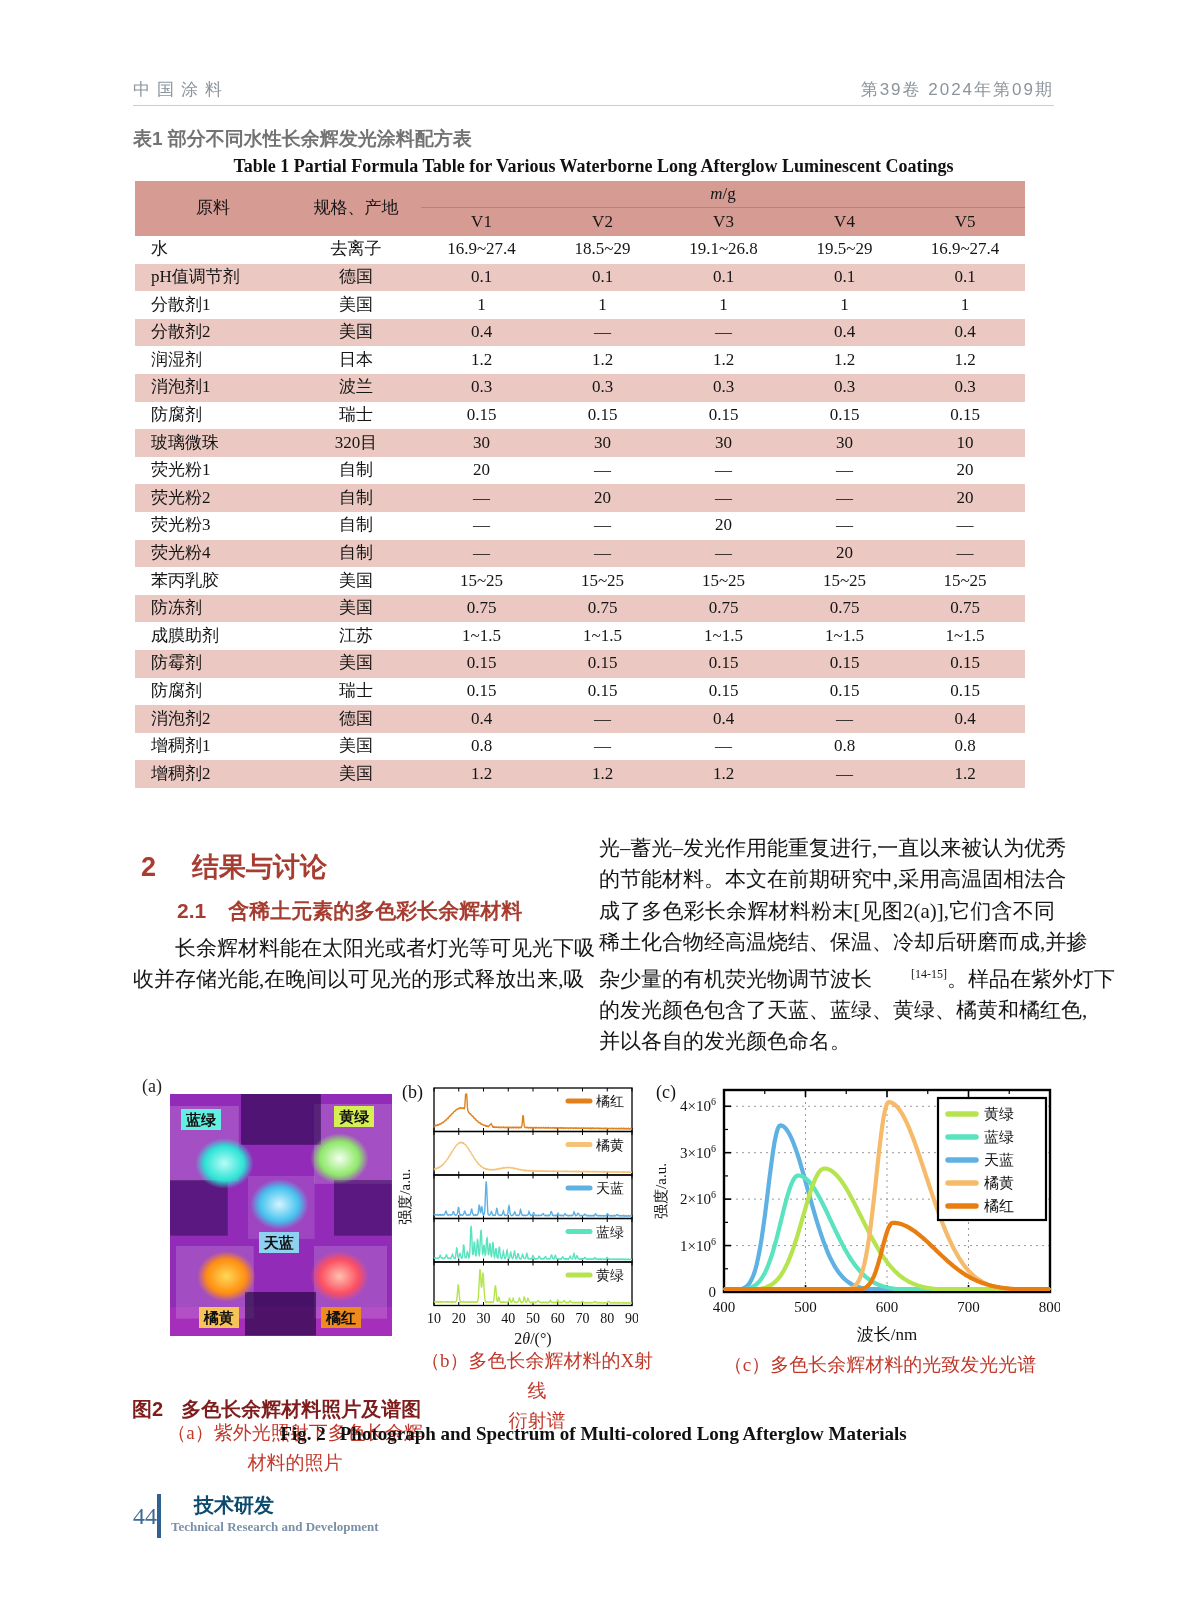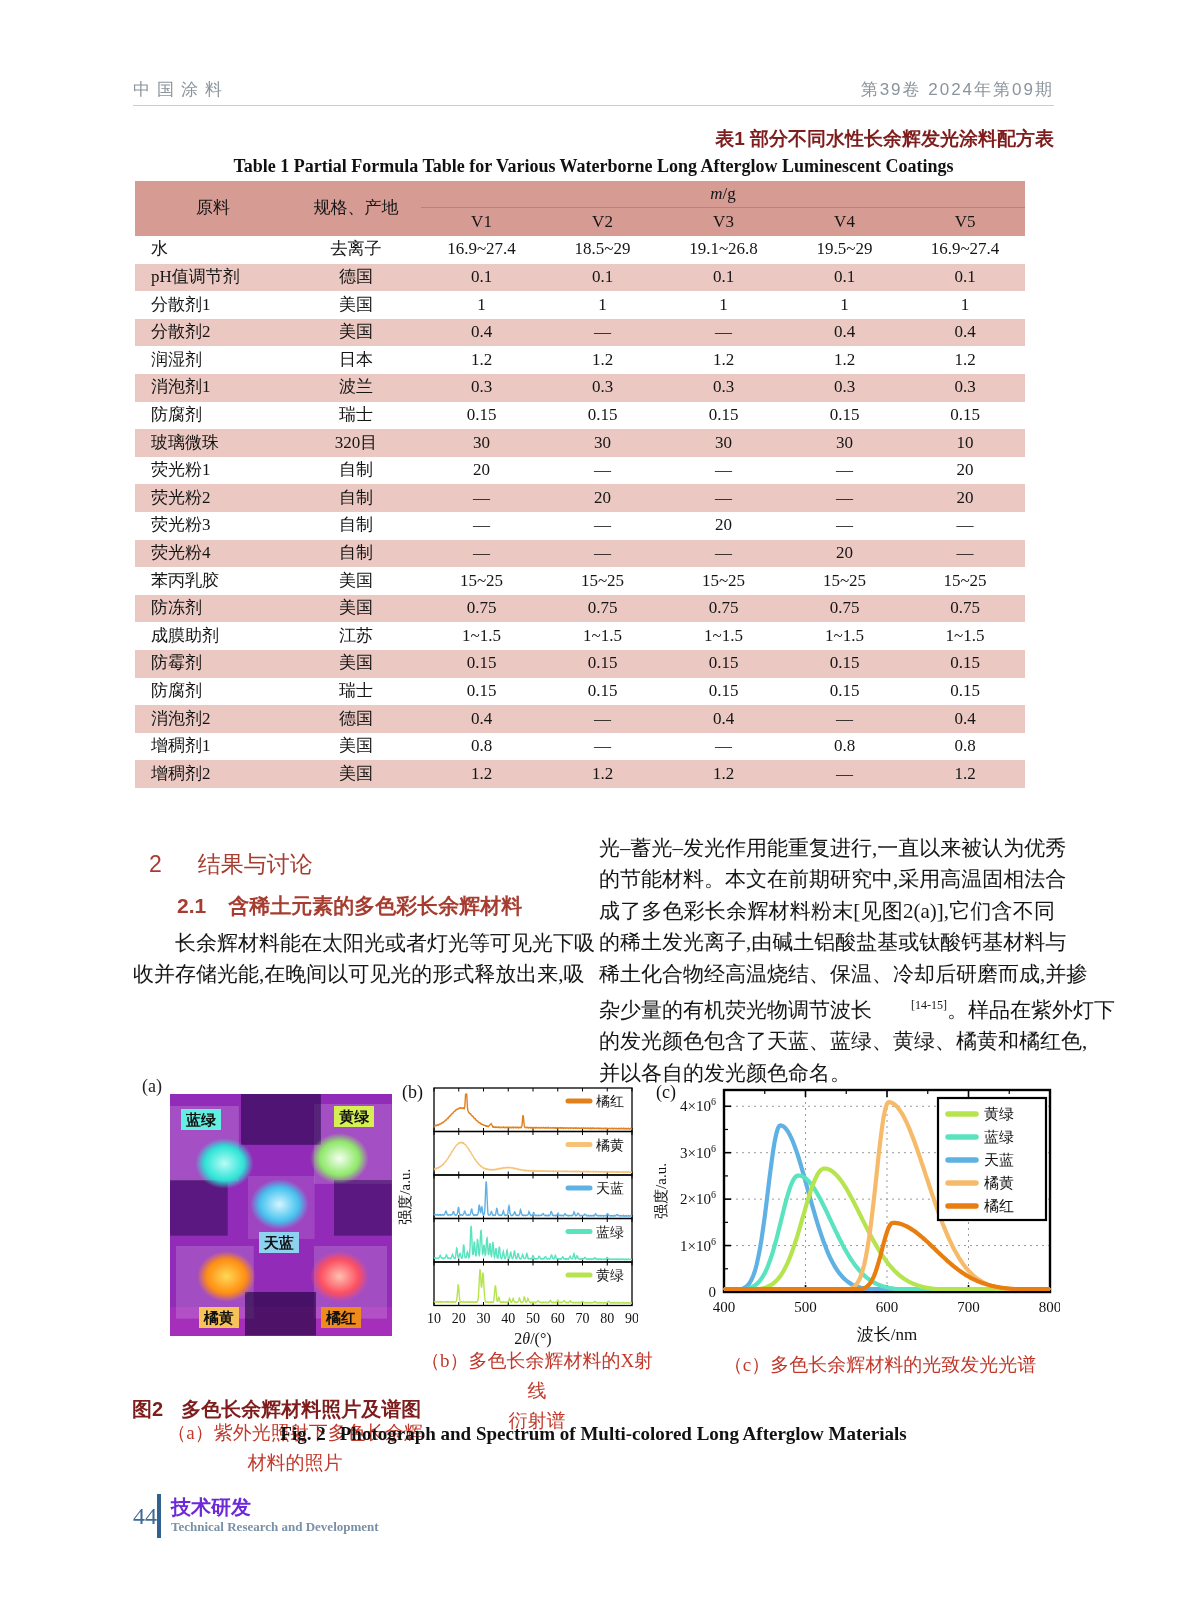--- a/index.html
+++ b/index.html
@@ -4,43 +4,43 @@
 <style>
   html,body{margin:0;padding:0;background:#ffffff;}
   .page{position:relative;width:1187px;height:1600px;background:#ffffff;overflow:hidden;
         font-family:"Liberation Serif",serif;color:#151515;}
   
   .hdr{position:absolute;left:133px;top:78px;width:921px;height:27px;
        border-bottom:1px solid #c9ced2;display:flex;justify-content:space-between;align-items:flex-start;}
   .hdr .journal{color:#8b949c;font-size:17px;letter-spacing:7px;font-family:Liberation Serif, serif;}
   .hdr .issue{color:#8b949c;font-size:17px;letter-spacing:2px;font-family:"Liberation Sans",sans-serif;}
   
-  .tbl-title-cn{position:absolute;left:133px;top:126px;width:921px;text-align:right;
-       font-family:"Liberation Sans",sans-serif;font-weight:bold;font-size:19px;color:#7f1d1d;}
+  .tbl-title-cn{position:absolute;left:133px;top:126px;width:921px;text-align:left;
+       font-family:"Liberation Sans",sans-serif;font-weight:bold;font-size:19px;color:#737373;}
   .tbl-title-en{position:absolute;left:133px;top:156px;width:921px;text-align:center;
        font-weight:bold;font-size:18px;color:#111;}
   
   table.formula{position:absolute;left:135px;top:181px;width:890px;border-collapse:collapse;
        font-size:17px;table-layout:fixed;}
   table.formula th,table.formula td{padding:0;font-weight:normal;height:27.6px;text-align:center;line-height:1.1;}
   table.formula thead th{background:#d69c94;}
   table.formula thead .unit-cell{border-bottom:1px solid #b8837b;font-size:17px;height:26px;}
   table.formula thead .vrow th{height:28px;}
   table.formula td.mat{text-align:left;padding-left:16px;}
   table.formula tr.stripe td{background:#ebc9c2;}
   
   .col{position:absolute;top:833px;}
   .col-left{left:133px;width:447px;}
   .col-right{left:599px;width:456px;}
   .bline{font-size:21px;line-height:31.4px;text-align:justify;text-align-last:justify;white-space:nowrap;}
   .bline.end{text-align-last:left;}
   .bline.indent{text-indent:2em;}
   .bline sup{font-size:12px;padding-left:39px;}
-  .h2{color:#a63d30;font-family:"Liberation Sans",sans-serif;font-weight:normal;font-size:23px;
-      margin:16px 0 12px 16px;}
+  .h2{color:#a63d30;font-family:"Liberation Sans",sans-serif;font-weight:bold;font-size:27px;
+      margin:16px 0 12px 8px;}
   .h2 .num{margin-right:36px;}
   .h21{color:#a63d30;font-family:"Liberation Sans",sans-serif;font-weight:bold;font-size:21px;
       margin:0 0 8px 0;}
   .h21 .num{margin-right:22px;margin-left:44px;}
   
   .subfig-label{position:absolute;font-size:18px;color:#222;}
   .photo{position:absolute;left:170px;top:1094px;width:222px;height:242px;
      background-color:#922bb8;
      background-image:
        linear-gradient(rgba(25,0,60,.55),rgba(25,0,60,.55)),
@@ -65,21 +65,21 @@
   .figcap-cn{position:absolute;left:132px;top:1396px;width:921px;
       font-family:"Liberation Sans",sans-serif;font-weight:bold;font-size:20px;color:#7f1d1d;}
   .figcap-cn .sp{margin-right:18px;}
   .figcap-en{position:absolute;left:133px;top:1423px;width:921px;text-align:center;
       font-weight:bold;font-size:19px;color:#111;}
   .figcap-en .sp{margin-right:14px;}
   
   .footer{position:absolute;left:133px;top:1494px;display:flex;align-items:center;}
   .footer .pg{font-size:24px;color:#3f6a94;margin-right:0;}
   .footer .bar{width:4px;height:44px;background:#31618e;margin-right:10px;}
-  .footer .sec-cn{font-family:Liberation Sans, sans-serif;font-weight:bold;font-size:20px;color:#6d28d9;line-height:22px;}
+  .footer .sec-cn{font-family:Liberation Mono, monospace;font-weight:bold;font-size:20px;color:#0c4a6e;line-height:22px;margin-left:23px;}
   .footer .sec-en{font-size:13px;color:#7a90a6;font-weight:bold;line-height:18px;}
 </style>
 </head>
 <body>
 
 <div class="page">
 
   <div class="hdr">
     <span class="journal">中国涂料</span>
     <span class="issue">第39卷  2024年第09期</span>
@@ -307,21 +307,20 @@
         <div class="bline indent">长余辉材料能在太阳光或者灯光等可见光下吸</div>
         <div class="bline">收并存储光能,在晚间以可见光的形式释放出来,吸</div>
       </div>
   </div>
 
   <div class="col col-right">
     <div>
         <div class="bline">光–蓄光–发光作用能重复进行,一直以来被认为优秀</div>
         <div class="bline">的节能材料。本文在前期研究中,采用高温固相法合</div>
         <div class="bline">成了多色彩长余辉材料粉末[见图2(a)],它们含不同</div>
-        <div class="bline">的稀土发光离子,由碱土铝酸盐基或钛酸钙基材料与</div>
         <div class="bline">稀土化合物经高温烧结、保温、冷却后研磨而成,并掺</div>
         <div class="bline"><span>杂少量的有机荧光物调节波长</span><sup>[14-15]</sup><span>。样品在紫外灯下</span></div>
         <div class="bline">的发光颜色包含了天蓝、蓝绿、黄绿、橘黄和橘红色,</div>
         <div class="bline end">并以各自的发光颜色命名。</div>
       </div>
   </div>
 
   <span class="subfig-label" style="left:142px;top:1076px;">(a)</span>
   <div class="photo">
       <div class="pile" style="left: 25%; top: 30%; background: radial-gradient(closest-side at 48% 45%, rgb(184, 252, 246) 0%, rgb(45, 228, 214) 52%, rgba(0, 0, 0, 0) 78%);"></div>

